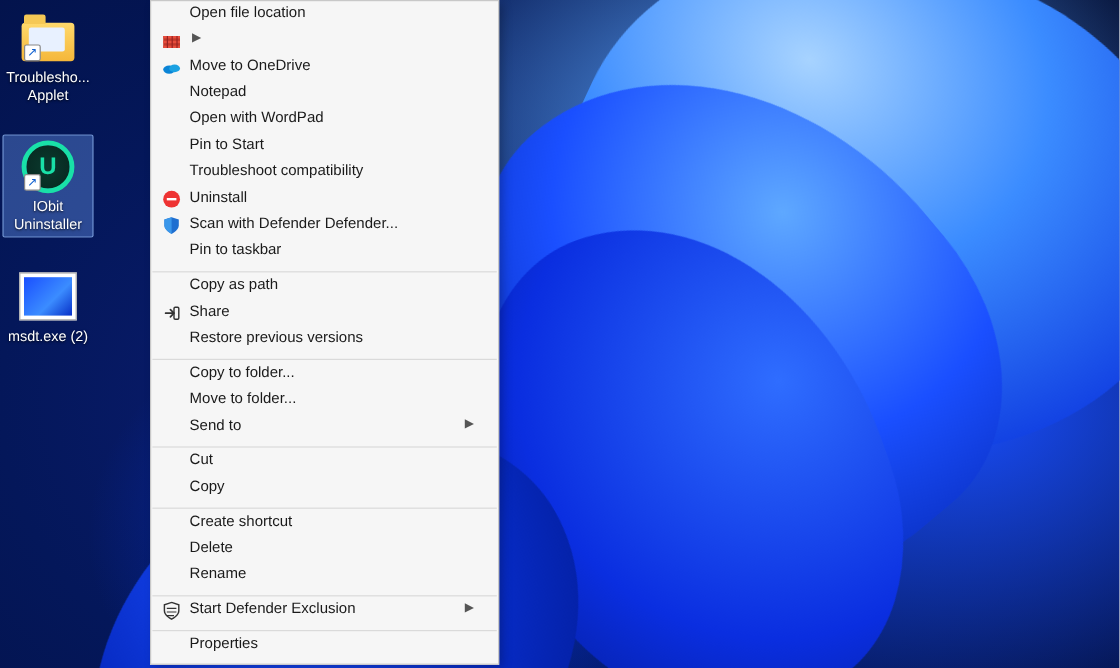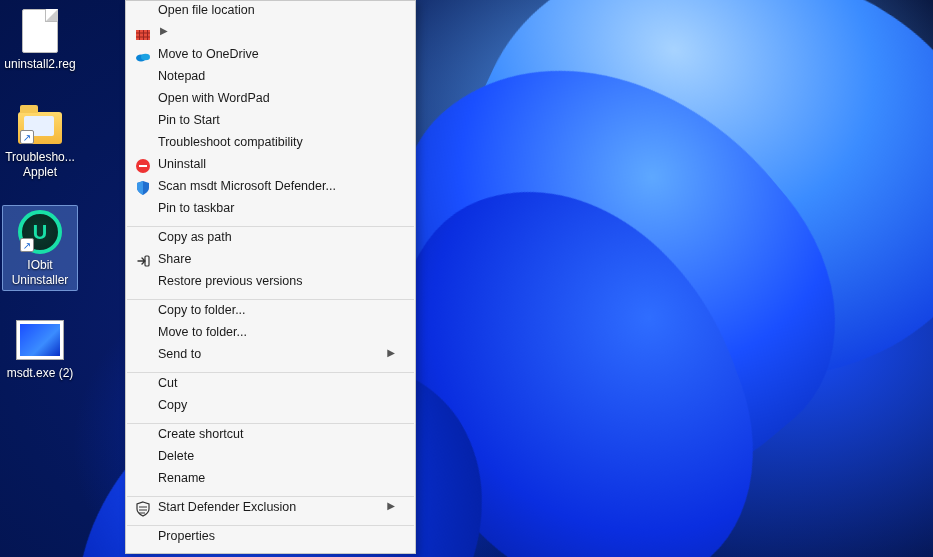--- a/index.html
+++ b/index.html
@@ -121,26 +121,20 @@
 
 <div class="wallpaper">
   <div class="petal p1"></div>
   <div class="petal p2"></div>
   <div class="petal p3"></div>
   <div class="petal p4"></div>
 </div>
 
 <div class="desktop-icons">
 
-  <div class="d-icon">
-    <div class="glyph">
-      <div class="file-page"></div>
-    </div>
-    <div class="label">uninstall2.reg</div>
-  </div>
 
   <div class="d-icon">
     <div class="glyph">
       <div class="folder-body">
           <div class="folder-inner"></div>
         </div>
       <div class="shortcut-arrow">↗</div>
     </div>
     <div class="label">Troublesho... Applet</div>
   </div>
@@ -215,21 +209,21 @@
       </span>
       <span class="ctx-label">Uninstall</span>
     </div>
     <div class="ctx-item">
       <span class="ctx-icon">
         <svg width="16" height="16" viewBox="0 0 16 16">
           <path d="M8 1 L14 3 V8 C14 12 8 15 8 15 C8 15 2 12 2 8 V3 Z" fill="#1f6fd0"></path>
           <path d="M8 1 L8 15 C8 15 2 12 2 8 V3 Z" fill="#3a97ea"></path>
         </svg>
       </span>
-      <span class="ctx-label">Scan msdt Microsoft Defender...</span>
+      <span class="ctx-label">Scan with Defender Defender...</span>
     </div>
     <div class="ctx-item">
       <span class="ctx-icon"></span>
       <span class="ctx-label">Pin to taskbar</span>
     </div>
     <div class="ctx-sep"></div>
     <div class="ctx-item">
       <span class="ctx-icon"></span>
       <span class="ctx-label">Copy as path</span>
     </div>

